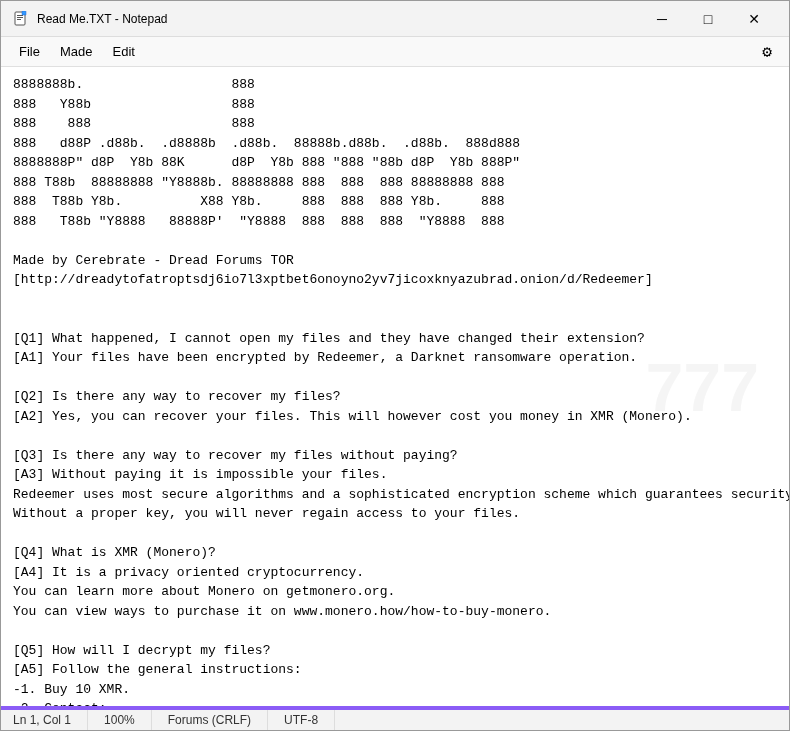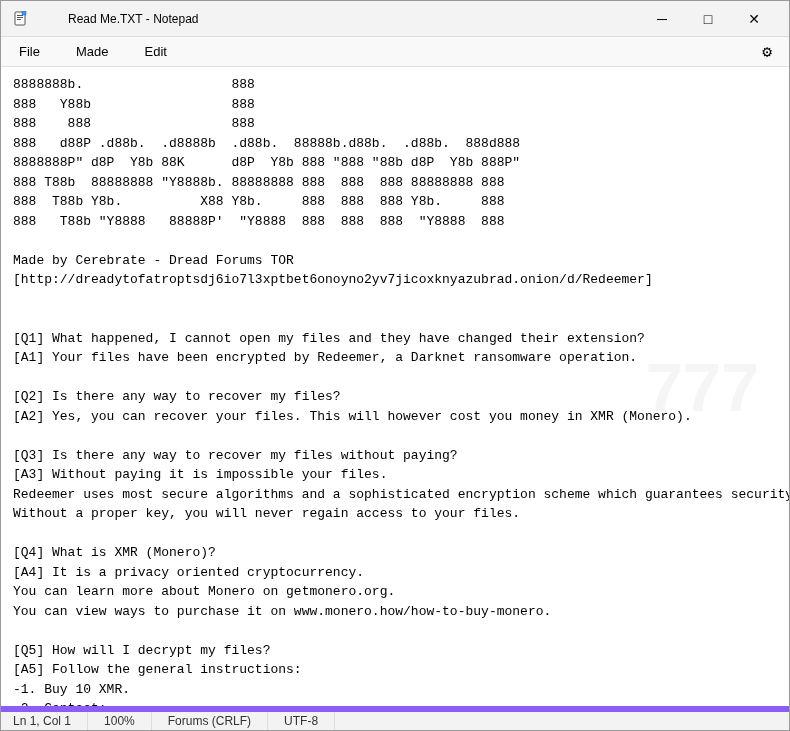--- a/index.html
+++ b/index.html
@@ -24,21 +24,20 @@
 
     
     .title-bar {
       background: #f3f3f3;
       height: 36px;
       display: flex;
       align-items: center;
       padding: 0 12px;
       border-bottom: 1px solid #ddd;
       flex-shrink: 0;
-      gap: 31px;
     }
 
     .title-bar-icon {
       width: 16px;
       height: 16px;
       margin-right: 8px;
       display: flex;
       align-items: center;
       justify-content: center;
     }
@@ -80,21 +79,21 @@
       display: flex;
       align-items: center;
       padding: 0 8px;
       border-bottom: 1px solid #e0e0e0;
       flex-shrink: 0;
       justify-content: space-between;
     }
 
     .menu-items {
       display: flex;
-      gap: 16px;
+      gap: 0;
     }
 
     .menu-item {
       padding: 4px 10px;
       font-family: 'Segoe UI', Arial, sans-serif;
       font-size: 13px;
       color: #000;
       cursor: pointer;
       border-radius: 3px;
     }
@@ -143,21 +142,21 @@
       font-family: Arial, sans-serif;
       line-height: 1;
     }
 
     
     .status-bar {
       background: #f3f3f3;
       height: 24px;
       display: flex;
       align-items: center;
-      border-top: 6px solid #8b5cf6;
+      border-top: 4px solid #8b5cf6;
       flex-shrink: 0;
       font-family: 'Segoe UI', Arial, sans-serif;
       font-size: 12px;
       color: #333;
     }
 
     .status-item {
       padding: 0 16px;
       border-right: 1px solid #ddd;
       height: 100%;

